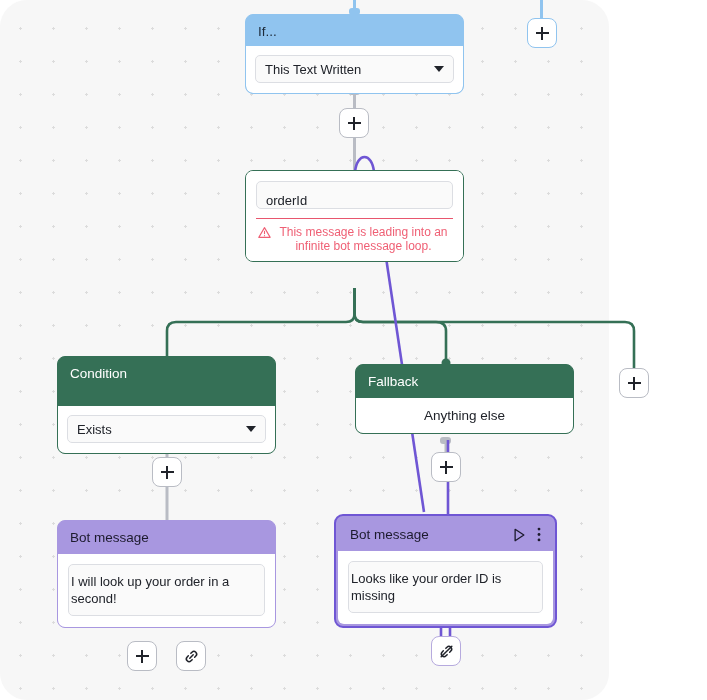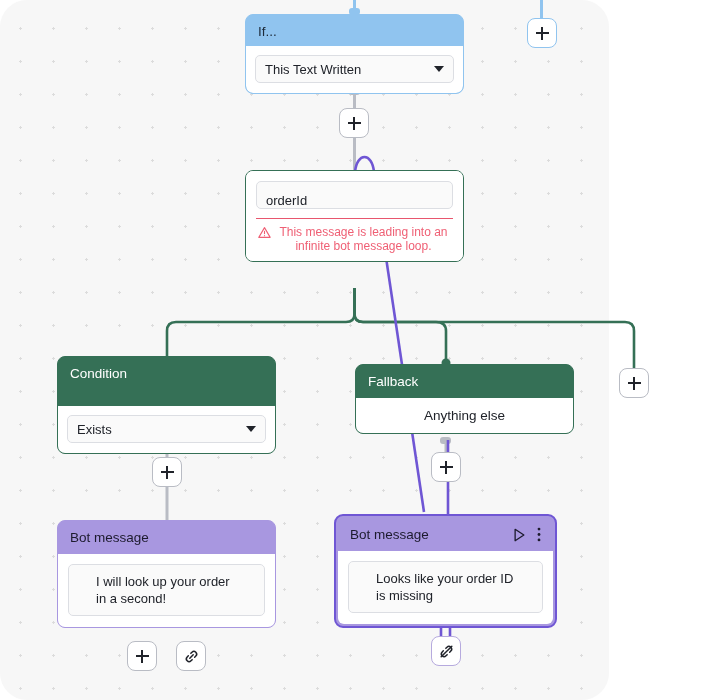--- a/index.html
+++ b/index.html
@@ -120,21 +120,21 @@
     background: #a897e0;
     padding: 2px;
   }
   .node.bot.right .inner {
     border-radius: 6px; overflow: hidden; background:#a897e0;
   }
   .msg-box {
     border: 1px solid #dcdee3;
     border-radius: 5px;
     background: #fafafa;
-    padding: 8px 27px;
+    padding: 8px 2px;
     font-size: 13px;
     line-height: 17px;
     color: #20232a;
     min-height: 46px;
     box-sizing: border-box;
   }
   .hdr-icons { display: flex; align-items: center; gap: 11px; }
   .icon-btn { display: flex; align-items: center; justify-content: center; }
 
   

